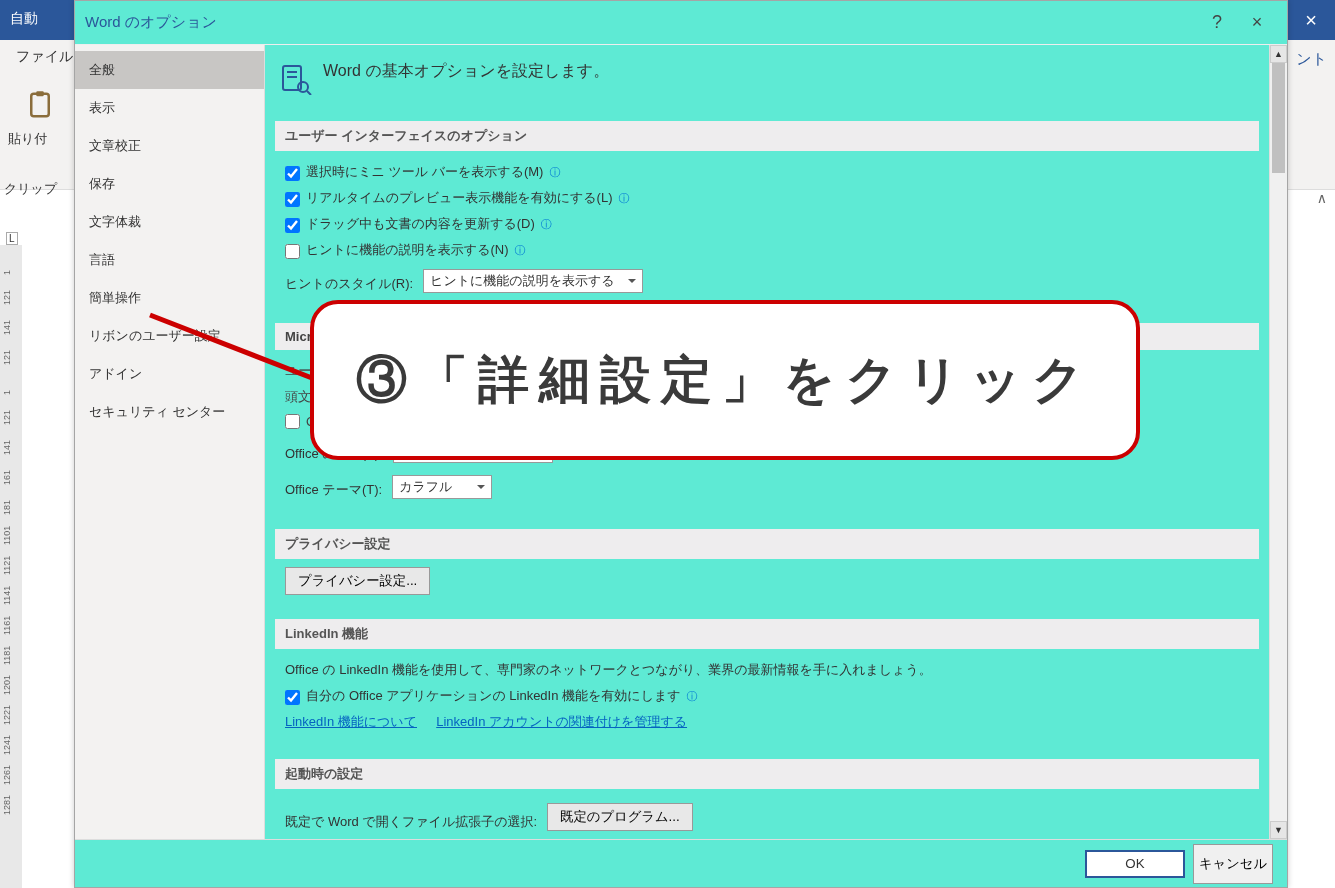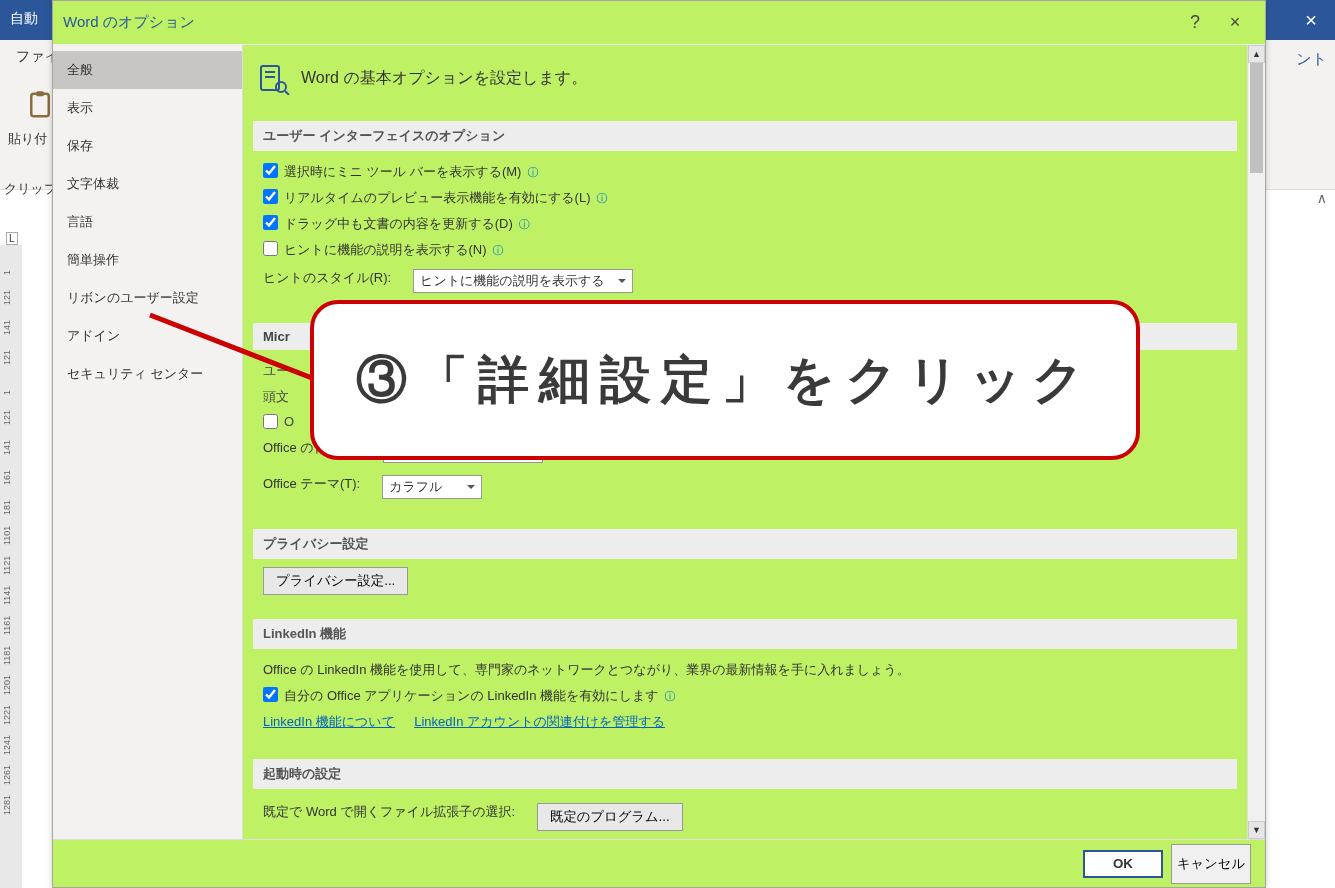--- a/index.html
+++ b/index.html
@@ -13,57 +13,57 @@
     .ribbon .tabs span{padding:4px 6px}
     .ribbon .paste{position:absolute;left:25px;top:50px;width:30px;height:30px}
     .ribbon .plabel{position:absolute;left:8px;top:90px}
     .ribbon .cliplabel{position:absolute;left:4px;top:140px}
     .ribbon .comment{position:absolute;right:8px;top:10px;color:#2b579a;font-size:15px}
     .ribbon .collapse{position:absolute;right:8px;top:150px;font-size:14px;color:#666}
     .vruler{position:absolute;left:0;top:245px;bottom:0;width:22px;background:#e8e8e8}
     .vruler .tick{position:absolute;left:2px;font-size:9px;color:#666;transform:rotate(-90deg);transform-origin:left top}
     .tl{position:absolute;left:6px;top:232px;font-size:10px;background:#fff;border:1px solid #aaa;padding:0 2px}
 
-    .dialog{position:absolute;left:52px;top:0;width:1214px;height:888px;background:#bef264;border:1px solid #a5a5a5;box-shadow:0 0 6px rgba(0,0,0,.2);display:flex;flex-direction:column}
+    .dialog{position:absolute;left:74px;top:0;width:1214px;height:888px;background:#5eead4;border:1px solid #a5a5a5;box-shadow:0 0 6px rgba(0,0,0,.2);display:flex;flex-direction:column}
     .dlg-title{height:44px;display:flex;align-items:center;padding:0 10px;font-size:15px;color:#2b579a;border-bottom:1px solid #eee}
     .dlg-title .spacer{flex:1}
     .dlg-title .btn{width:40px;text-align:center;font-size:18px;color:#444;cursor:pointer}
 
     .dlg-body{flex:1;display:flex;min-height:0}
     .sidebar{width:190px;background:#f3f2f1;border-right:1px solid #ddd;padding-top:6px}
     .side-item{padding:10px 14px;color:#333;cursor:pointer}
     .side-item.active{background:#c8c6c4}
     .side-item.highlight{outline:4px solid #cc0000;outline-offset:-4px}
 
     .content{flex:1;position:relative;overflow:hidden}
     .content-inner{position:absolute;left:10px;right:28px;top:6px;bottom:0}
     .scrollbar{position:absolute;right:0;top:0;bottom:0;width:18px;background:#f0f0f0;border-left:1px solid #ddd}
     .scrollbar .arrow{height:18px;text-align:center;background:#e6e6e6;border:1px solid #ccc;font-size:9px;line-height:16px}
     .scrollbar .thumb{position:absolute;left:2px;right:2px;height:110px;background:#c0c0c0}
     .scrollbar .thumb.top{top:18px}
     .scrollbar .bot-arrow{position:absolute;bottom:0;left:0;right:0}
 
-    .hdr{display:flex;align-items:center;gap:10px;padding:10px 4px}
+    .hdr{display:flex;align-items:flex-start;gap:10px;padding:10px 4px}
     .hdr svg{flex-shrink:0}
     .hdr .t{font-size:16px;color:#333}
 
     .section-title{background:#eeedee;padding:6px 10px;font-weight:bold;color:#555;margin-top:16px}
     .section-body{padding:8px 10px}
     .row{display:flex;align-items:center;gap:6px;padding:4px 0}
-    .row label{display:flex;align-items:flex-start;gap:6px;cursor:pointer}
+    .row label{display:flex;align-items:flex-end;gap:6px;cursor:pointer}
     .row input[type=checkbox]{width:15px;height:15px}
     .info{color:#0078d4;font-size:11px}
-    .selrow{display:flex;align-items:flex-start;gap:22px;padding:6px 0}
+    .selrow{display:flex;align-items:flex-end;gap:10px;padding:6px 0}
     .sel{height:24px;border:1px solid #999;background:#fff;padding:0 26px 0 6px;position:relative;display:inline-flex;align-items:center}
     .sel:after{content:"";position:absolute;right:6px;top:9px;border:4px solid transparent;border-top-color:#555}
     .link{color:#0563c1;text-decoration:underline;cursor:pointer}
     .btn-normal{height:28px;padding:0 12px;border:1px solid #999;background:#e8e8e8;cursor:pointer}
 
     .bottom{height:48px;border-top:1px solid #ddd;display:flex;justify-content:flex-end;align-items:center;gap:8px;padding:0 14px}
-    .bottom .ok{width:80px;height:28px;border:2px solid #2b579a;background:#fff;cursor:pointer;font-weight:bold;color:#333}
+    .bottom .ok{width:100px;height:28px;border:2px solid #2b579a;background:#fff;cursor:pointer;font-weight:normal;color:#333}
     .bottom .cancel{width:80px;height:40px;border:1px solid #999;background:#f0f0f0;cursor:pointer}
 
     .callout{position:absolute;left:310px;top:300px;width:830px;height:160px;border:4px solid #cc0000;border-radius:28px;background:#fff;display:flex;align-items:center;justify-content:center;z-index:10}
     .callout-text{font-size:51px;font-weight:900;letter-spacing:10px;color:#3a3a3a}
     .callout-line{position:absolute;z-index:9;stroke:#cc0000;stroke-width:5;fill:none}
 
     .truncated{color:#444}
   </style>
 </head>
 <body>
@@ -115,20 +115,21 @@
     <span>Word のオプション</span>
     <span class="spacer"></span>
     <span class="btn">?</span>
     <span class="btn">×</span>
   </div>
 
   <div class="dlg-body">
     <div class="sidebar">
       <div class="side-item active">全般</div>
       <div class="side-item">表示</div>
+      <div class="side-item">文章校正</div>
       <div class="side-item">保存</div>
       <div class="side-item">文字体裁</div>
       <div class="side-item">言語</div>
       <div class="side-item">簡単操作</div>
       <div class="side-item">リボンのユーザー設定</div>
       <div class="side-item">アドイン</div>
       <div class="side-item">セキュリティ センター</div>
     </div>
 
     <div class="content">

